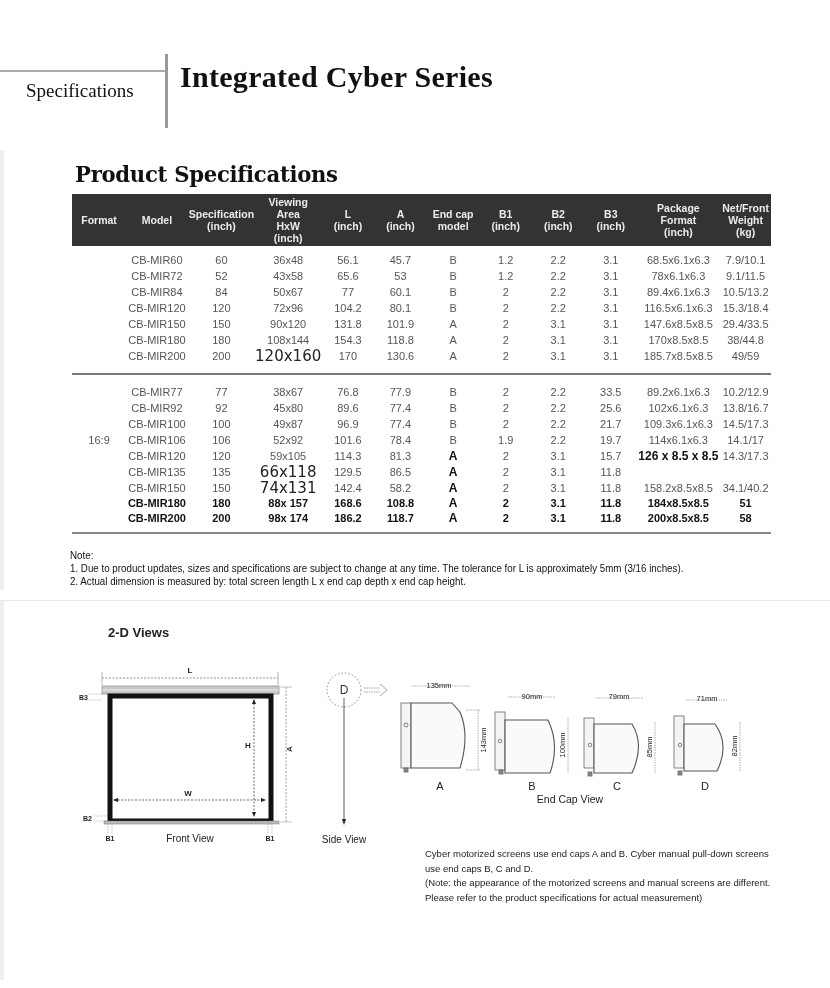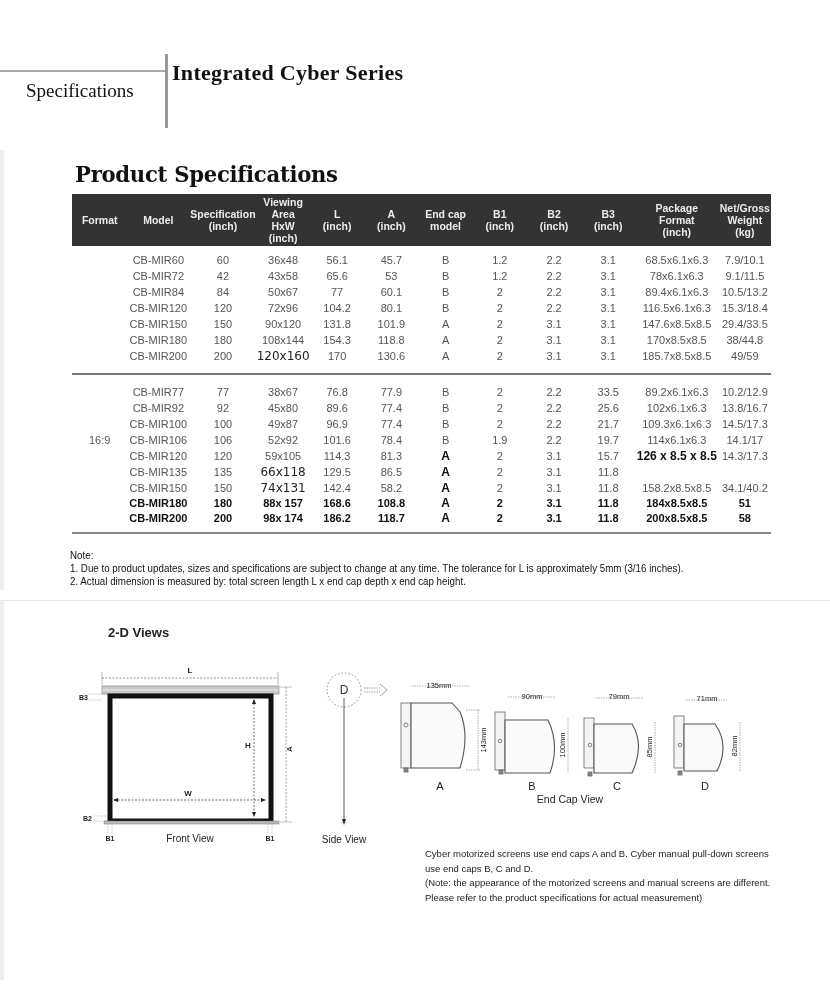--- a/index.html
+++ b/index.html
@@ -3,36 +3,36 @@
 <meta charset="utf-8">
 <style>
   * { box-sizing: border-box; margin: 0; padding: 0; }
   html, body { width: 830px; height: 988px; background: #ffffff; overflow: hidden; }
   body { position: relative; font-family: "Liberation Sans", sans-serif; color: #222; }
 
   
   .hdr-line { position: absolute; left: 0; top: 70px; width: 166px; height: 2px; background: #aaaaaa; }
   .hdr-vbar { position: absolute; left: 165px; top: 54px; width: 3px; height: 74px; background: #999999; }
   .hdr-label { position: absolute; left: 26px; top: 80px; font-size: 19px; color: #111; font-family: Liberation Serif, serif; }
-  .hdr-title { position: absolute; left: 172px; top: 60px; font-size: 22px; font-weight: bold; color: #111; font-family: "Liberation Serif", serif; letter-spacing: 0.3px; }
+  .hdr-title { position: absolute; left: 180px; top: 60px; font-size: 30px; font-weight: bold; color: #111; font-family: "Liberation Serif", serif; letter-spacing: 0.3px; }
 
   .panel-edge { position: absolute; left: 0; top: 150px; width: 4px; height: 440px; background: #eeeeee; }
   .panel-edge2 { position: absolute; left: 0; top: 600px; width: 4px; height: 380px; background: #eeeeee; }
   .sep-line { position: absolute; left: 0; top: 600px; width: 830px; height: 1px; background: #e8e8e8; }
 
   
   .ps-title { position: absolute; left: 75px; top: 160px; font-size: 23px; font-weight: bold; color: #111; font-family: "DejaVu Serif", serif; letter-spacing: -0.3px; transform: scaleX(0.92); transform-origin: left; }
 
   
   .spec-table { position: absolute; left: 72px; top: 194px; width: 699px; border-collapse: collapse; font-size: 11px; }
   .spec-table th { background: #333333; color: #ececec; font-weight: bold; font-size: 10.5px; line-height: 12px; padding: 2px 1px; text-align: center; vertical-align: middle; height: 47px; }
   .spec-table td { text-align: center; color: #555; height: 16px; padding: 0; line-height: 16px; white-space: nowrap; }
   .spec-table td.fmt { color: #555; }
   .spec-table tr.bold td { color: #111; font-weight: bold; height: 15px; line-height: 15px; }
-  .spec-table td.mono { font-family: "DejaVu Sans", sans-serif; color: #222; font-size: 12px; }
+  .spec-table td.mono { font-family: "DejaVu Sans", sans-serif; color: #222; font-size: 15px; }
   .spec-table td.boldcell { font-weight: bold; color: #111; font-size: 12px; }
   .spec-table tr.gap td { height: 9px; }
   .spec-table tr.divider td { height: 2px; padding: 0; background: #777; }
   .spec-table tr.gap2 td { height: 6px; }
   .spec-table tr.endline td { height: 2px; padding: 0; background: #888; }
 
   
   .notes { position: absolute; left: 70px; top: 549px; font-size: 10.5px; color: #111; line-height: 13px; }
   .notes div { transform: scaleX(0.93); transform-origin: left; white-space: nowrap; }
 
@@ -112,21 +112,21 @@
         <th>
           <div>B3</div>
           <div>(inch)</div>
         </th>
         <th>
           <div>Package</div>
           <div>Format</div>
           <div>(inch)</div>
         </th>
         <th>
-          <div>Net/Gross</div>
+          <div>Net/Front</div>
           <div>Weight</div>
           <div>(kg)</div>
         </th>
       </tr>
   </thead>
   <tbody id="tbody">
       <tr class="gap2">
         <td colspan="12"></td>
       </tr>
       <tr>
@@ -139,21 +139,21 @@
         <td>B</td>
         <td>1.2</td>
         <td>2.2</td>
         <td>3.1</td>
         <td>68.5x6.1x6.3</td>
         <td>7.9/10.1</td>
       </tr>
       <tr>
         <td class="fmt"></td>
         <td>CB-MIR72</td>
-        <td>42</td>
+        <td>52</td>
         <td>43x58</td>
         <td>65.6</td>
         <td>53</td>
         <td>B</td>
         <td>1.2</td>
         <td>2.2</td>
         <td>3.1</td>
         <td>78x6.1x6.3</td>
         <td>9.1/11.5</td>
       </tr>

